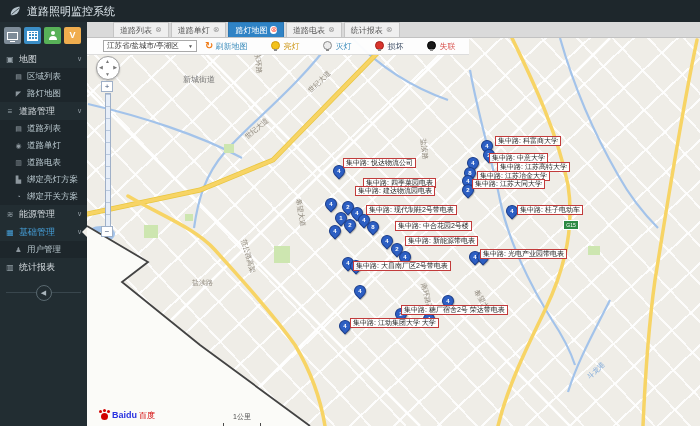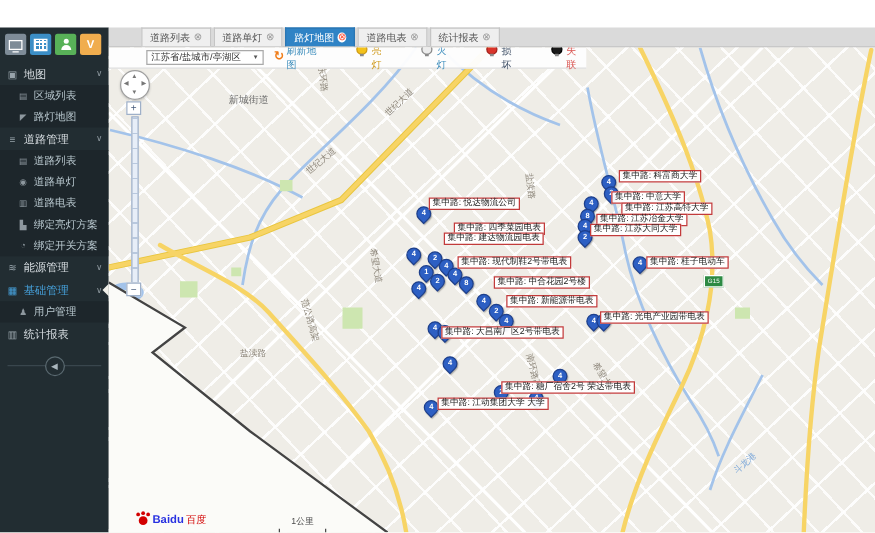--- a/index.html
+++ b/index.html
@@ -50,50 +50,57 @@
   .street{position:absolute;font-size:7px;color:#8b8478;white-space:nowrap;transform-origin:left top;z-index:1;}
   .street.area{font-size:8px;color:#6f6f6f;margin-top:22px;}
   .street.water{color:#7ba7d9;}
   .pin{position:absolute;width:10px;height:10px;background:#2d5fc3;border:1px solid #1d3f8c;border-radius:50% 50% 50% 0;transform:rotate(-45deg);z-index:2;cursor:pointer;box-shadow:0 1px 1px rgba(0,0,0,.3);}
   .pin span{display:block;transform:rotate(45deg);color:#fff;font-size:6px;text-align:center;line-height:10px;font-weight:bold;}
   .lbl{position:absolute;background:rgba(255,255,255,.95);border:1px solid #c23b3b;color:#222;font-size:7px;line-height:8px;padding:0 2px;white-space:nowrap;z-index:3;cursor:pointer;}
   .badge{position:absolute;width:14px;height:8px;background:#2c8a43;border:1px solid #fff;color:#fff;font-size:5px;line-height:8px;text-align:center;z-index:1;}
 
   
   .mtb{position:absolute;left:0;top:0;width:382px;height:17px;background:rgba(253,253,253,.97);border-bottom:1px solid #ddd;display:flex;align-items:center;padding-left:16px;box-sizing:border-box;z-index:5;font-size:8px;}
-  .rsel{width:94px;height:12px;border:1px solid #a9a9a9;background:#fff;display:flex;align-items:center;justify-content:space-between;padding:0 3px;box-sizing:border-box;font-size:7.5px;color:#333;cursor:pointer;margin-left:14px;}
+  .rsel{width:94px;height:12px;border:1px solid #a9a9a9;background:#fff;display:flex;align-items:center;justify-content:space-between;padding:0 3px;box-sizing:border-box;font-size:7.5px;color:#333;cursor:pointer;}
   .rsel .caret{font-size:5px;color:#555;}
   .refresh{display:flex;align-items:center;gap:2px;margin-left:8px;cursor:pointer;}
   .refresh .ric{color:#f07b16;font-weight:bold;font-size:10px;line-height:10px;}
   .refresh .rtx{color:#3c8dbc;}
   .leg{display:flex;gap:3px;margin-left:24px;cursor:pointer;}
   .bulb{position:relative;width:7px;height:7px;border-radius:50%;display:inline-block;}
   .bulb::after{content:"";position:absolute;left:2px;bottom:-2px;width:3px;height:2px;background:#8a8a8a;}
 
   
   .pan{position:absolute;left:9px;top:18px;width:22px;height:22px;border-radius:50%;background:#fff;border:1px solid #a0a0a0;z-index:4;box-shadow:0 1px 2px rgba(0,0,0,.2);}
   .pan i{position:absolute;font-style:normal;font-size:5px;color:#777;line-height:5px;}
   .zbtn{position:absolute;left:14px;width:12px;height:11px;background:#fff;border:1px solid #9fb0c8;color:#44597a;font-size:8px;line-height:10px;text-align:center;z-index:4;cursor:pointer;box-sizing:border-box;}
   .ztrack{position:absolute;left:18px;top:55px;width:4px;height:132px;background:#e7eef8;border:1px solid #9fb0c8;z-index:4;background-image:repeating-linear-gradient(0deg,transparent 0 11px,#b8c8de 11px 12px);}
 
   
-  .battr{position:absolute;left:22px;top:372px;z-index:4;display:flex;align-items:flex-end;gap:2px;}
+  .battr{position:absolute;left:12px;top:372px;z-index:4;display:flex;align-items:flex-end;gap:2px;}
   .paw{position:relative;width:11px;height:10px;}
   .paw::before{content:"";position:absolute;left:2px;top:3px;width:7px;height:7px;border-radius:50%;background:#d20000;}
   .paw::after{content:"";position:absolute;left:0;top:0;width:3px;height:3px;border-radius:50%;background:#d20000;box-shadow:4px -1px 0 #d20000,8px 0 0 #d20000;}
   .blogo{font-size:9px;font-weight:bold;color:#2932e1;line-height:9px;}
   .blogo-cn{font-size:8px;color:#d20000;line-height:9px;}
   .scale{position:absolute;left:136px;top:374px;z-index:4;font-size:7px;color:#4a4a4a;text-align:center;}
   .scale .bar{width:36px;height:4px;border:1px solid #4a4a4a;border-top:none;margin-top:1px;}
 </style>
 </head>
 <body>
 
 <div class="app">
 
+  <div class="hdr">
+    <svg class="leaf" viewBox="0 0 14 14">
+      <path d="M2 11 C2 4.5 8 2 12.5 2 C12.5 8.5 8 12 2.8 12 Z" fill="#b6c3cc"></path>
+      <path d="M3 11 C6 8 9 6 12 3.5" stroke="#1e272c" stroke-width="0.8" fill="none"></path>
+    </svg>
+    <span>道路照明监控系统</span>
+  </div>
 
   <div class="sb">
     <div class="qbar" id="qbar">
         <div class="qicon" style="background: rgb(126, 140, 152);">
           <span class="qi-desktop"></span>
         </div>
         <div class="qicon" style="background: rgb(59, 142, 198);">
           <span class="qi-grid"></span>
         </div>
         <div class="qicon" style="background: rgb(88, 177, 88);">

